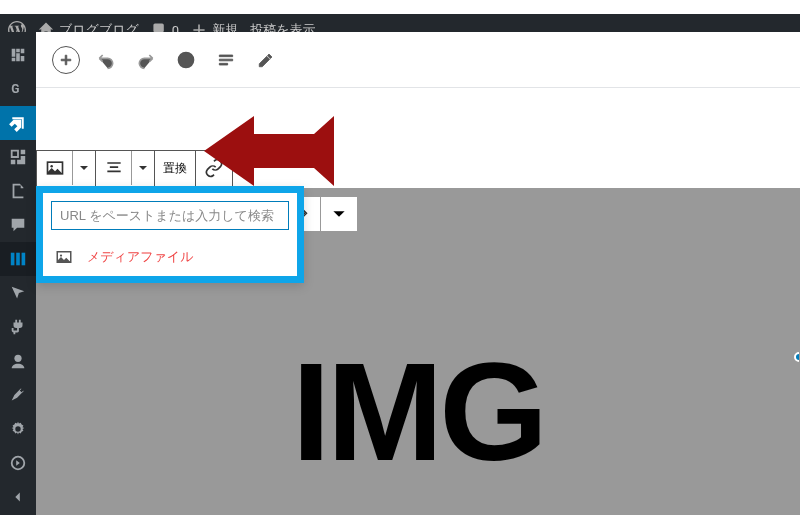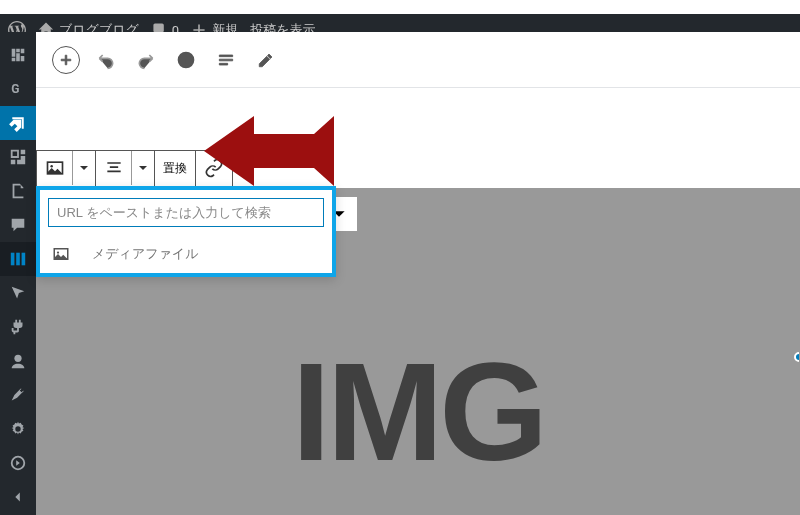--- a/index.html
+++ b/index.html
@@ -41,30 +41,30 @@
   .blk-toolbar .bbtn svg { fill: #333; }
   .blk-toolbar .bbtn.wide { width: 40px; }
   
   
   .blk-toolbar2 { position: absolute; top: 108px; left: 248px; display: flex; height: 36px; }
   .blk-toolbar2 .grp { display: flex; border: 1px solid #999; background: #fff; margin-left: -1px; }
   .blk-toolbar2 .bbtn { width: 36px; height: 34px; display: flex; align-items: center; justify-content: center; cursor: pointer; border-right: 1px solid #ccc; }
   .blk-toolbar2 .bbtn:last-child { border-right: none; }
   
   
-  .linkdrop { position: absolute; top: 98px; left: 0; width: 300px; background: #fff; border: 4px solid #0ea5e9; box-shadow: 0 3px 10px rgba(0,0,0,0.15); }
+  .linkdrop { position: absolute; top: 98px; left: 0; width: 268px; background: #fff; border: 7px solid #0ea5e9; box-shadow: 0 3px 10px rgba(0,0,0,0.15); }
   .linkdrop .search { padding: 8px; }
   .linkdrop input { width: 100%; border: 1px solid #007cba; padding: 6px 8px; font-size: 13px; outline: none; color: #333; }
   .linkdrop input::placeholder { color: #888; }
-  .linkdrop .opt { display: flex; align-items: center; gap: 22px; padding: 10px 12px; cursor: pointer; font-size: 13px; color: #737373; }
+  .linkdrop .opt { display: flex; align-items: center; gap: 14px; padding: 10px 12px; cursor: pointer; font-size: 13px; color: #ef4444; }
   .linkdrop .opt svg { fill: #555; flex-shrink: 0; }
   
   
   .imgwrap { position: absolute; top: 100px; left: 0; right: 0; bottom: 0; border: 1px solid #999; background: #999; display: flex; align-items: center; justify-content: center; overflow: hidden; }
-  .imgwrap .imgtext { font-size: 140px; font-weight: 900; color: #404040; font-family: Arial, sans-serif; letter-spacing: -4px; line-height: 1; margin-top: 120px; }
+  .imgwrap .imgtext { font-size: 140px; font-weight: 900; color: #000000; font-family: Arial, sans-serif; letter-spacing: -4px; line-height: 1; margin-top: 120px; }
   .handle { position: absolute; right: -5px; top: 50%; width: 10px; height: 10px; background: #007cba; border: 2px solid #fff; border-radius: 50%; }
   
   
   .arrow { position: absolute; top: 18px; left: 168px; pointer-events: none; }
   
 </style>
 </head>
 <body>
 
 <div class="adminbar">

